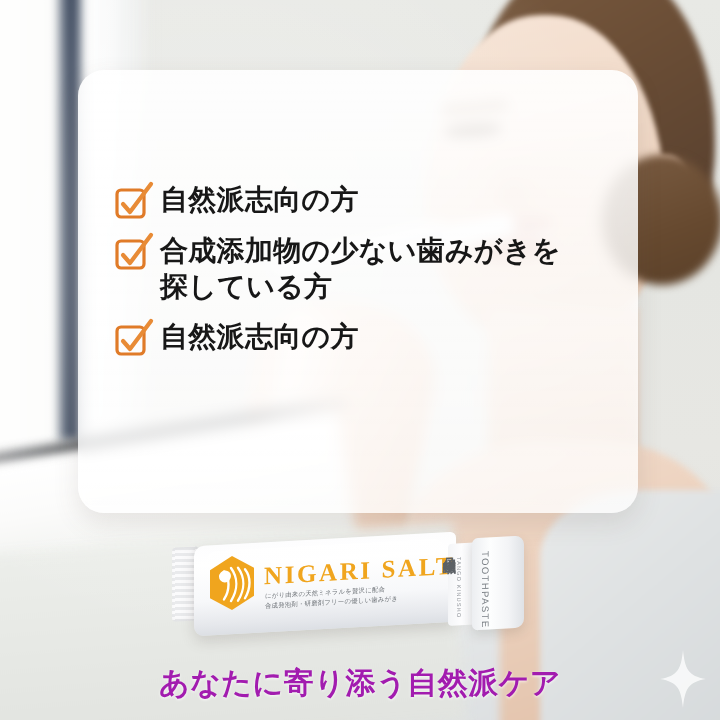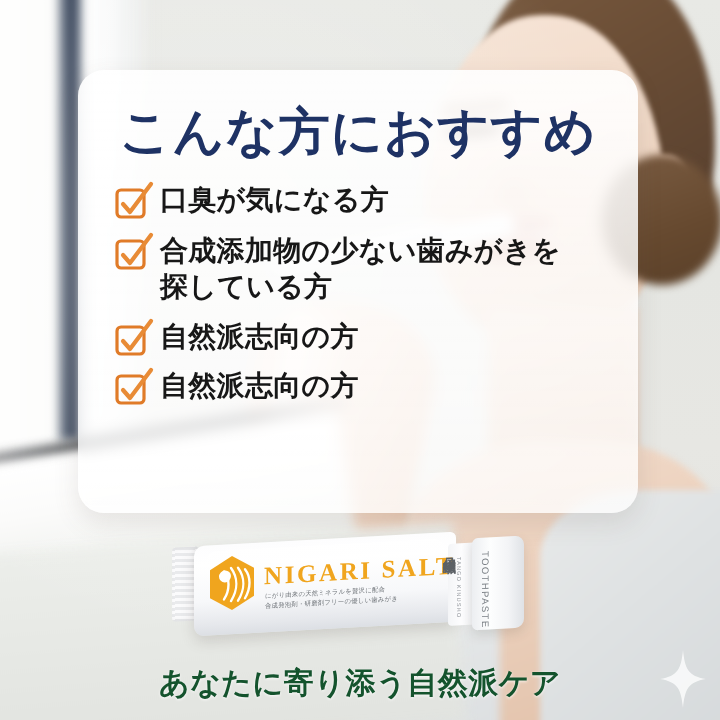--- a/index.html
+++ b/index.html
@@ -265,21 +265,21 @@
   .tp-vert{
     position:absolute; left:308px; top:26px;
     writing-mode:vertical-rl; font-size:9.5px;
     color:#7b8086; letter-spacing:1.4px; transform:skewY(-3.2deg);
   }
 
   
   #tagline{
     position:absolute; left:0; right:0; top:663px;
     text-align:center;
-    font-size:30px; font-weight:bold; color:#14532d;
+    font-size:30px; font-weight:bold; color:#a21caf;
     font-family:"DejaVu Sans","Liberation Sans",sans-serif;
     letter-spacing:.5px;
     text-shadow:0 1px 3px rgba(255,255,255,.85);
     white-space:nowrap;
   }
 
   #sparkle{ position:absolute; left:660px; top:650px; width:46px; height:58px; opacity:.85; }
 </style>
 </head>
 <body>
@@ -314,59 +314,47 @@
   </div>
 
   <div class="sill-edge"></div>
   <div class="sill"></div>
   <div class="counter"></div>
   <div class="veil"></div>
 </div>
 
 <div id="card">
 
-  <div id="title">こんな方におすすめ</div>
 
   <div id="list">
+
+
 
     <div class="row">
       <span class="cb">
         <svg viewBox="0 0 44 44">
           <rect x="6" y="11" width="27" height="27" rx="4" fill="none" stroke="#e07b28" stroke-width="3.2"></rect>
           <path d="M12 25 L19 33 L40 5" fill="none" stroke="#e88b36" stroke-width="4.2" stroke-linecap="round" stroke-linejoin="round"></path>
         </svg>
       </span>
       <span class="rowtext">
-        <span>口臭が気になる方</span>
+        <span>自然派志向の方</span>
       </span>
     </div>
-
 
     <div class="row">
       <span class="cb">
         <svg viewBox="0 0 44 44">
           <rect x="6" y="11" width="27" height="27" rx="4" fill="none" stroke="#e07b28" stroke-width="3.2"></rect>
           <path d="M12 25 L19 33 L40 5" fill="none" stroke="#e88b36" stroke-width="4.2" stroke-linecap="round" stroke-linejoin="round"></path>
         </svg>
       </span>
       <span class="rowtext">
         <span>合成添加物の少ない歯みがきを</span>
         <span class="l2">探している方</span>
-      </span>
-    </div>
-
-    <div class="row">
-      <span class="cb">
-        <svg viewBox="0 0 44 44">
-          <rect x="6" y="11" width="27" height="27" rx="4" fill="none" stroke="#e07b28" stroke-width="3.2"></rect>
-          <path d="M12 25 L19 33 L40 5" fill="none" stroke="#e88b36" stroke-width="4.2" stroke-linecap="round" stroke-linejoin="round"></path>
-        </svg>
-      </span>
-      <span class="rowtext">
-        <span>自然派志向の方</span>
       </span>
     </div>
 
     <div class="row">
       <span class="cb">
         <svg viewBox="0 0 44 44">
           <rect x="6" y="11" width="27" height="27" rx="4" fill="none" stroke="#e07b28" stroke-width="3.2"></rect>
           <path d="M12 25 L19 33 L40 5" fill="none" stroke="#e88b36" stroke-width="4.2" stroke-linecap="round" stroke-linejoin="round"></path>
         </svg>
       </span>

